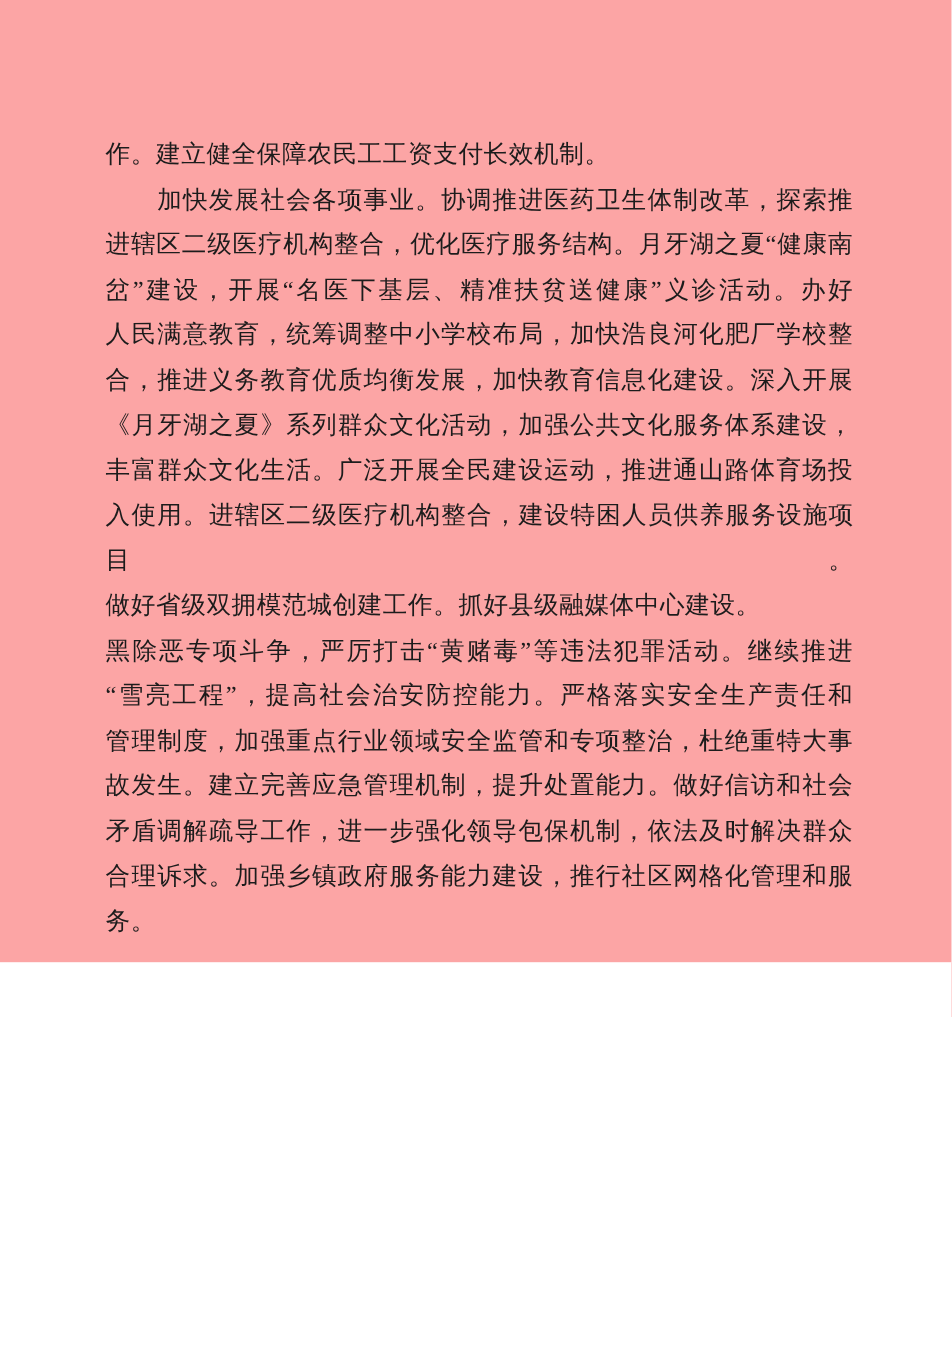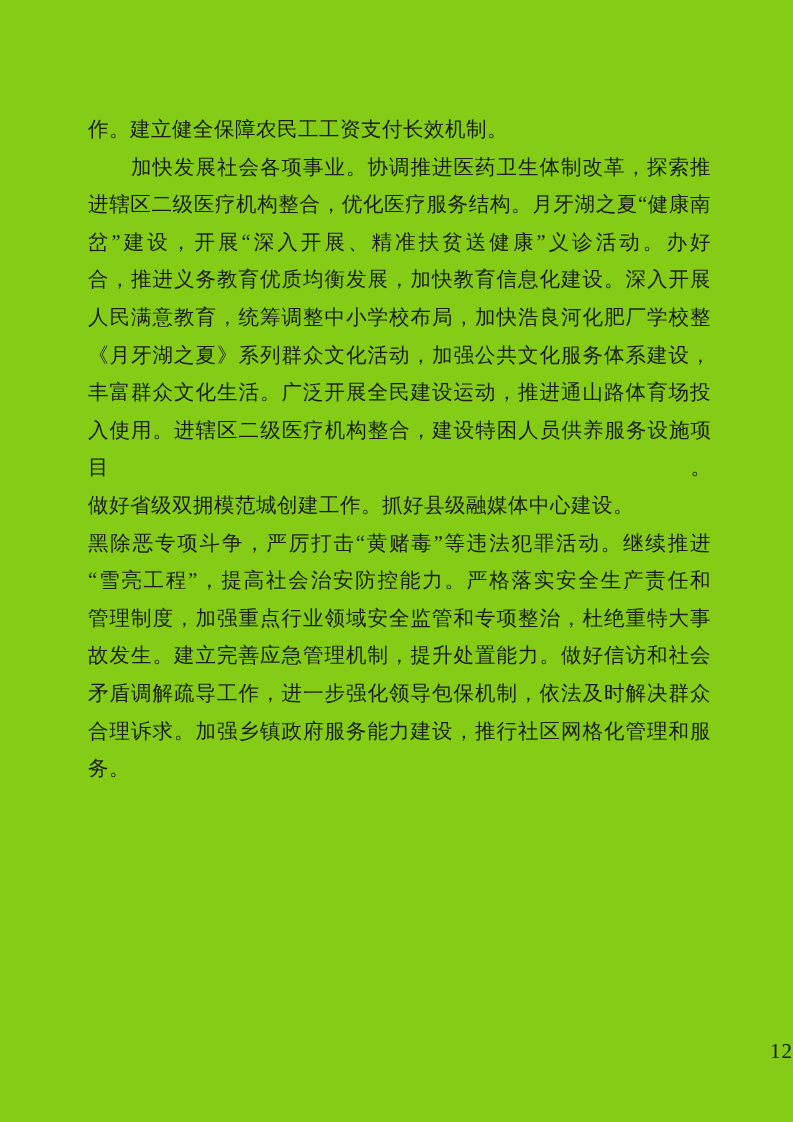--- a/index.html
+++ b/index.html
@@ -3,22 +3,22 @@
 <meta charset="utf-8">
 <style>
   html, body {
     margin: 0;
     padding: 0;
     background: #ffffff;
   }
   .page {
     position: relative;
     width: 793px;
-    height: 1122px;
-    background: #84cc16;
+    height: 802px;
+    background: #fca5a5;
     overflow: hidden;
     font-family: "Liberation Serif", "DejaVu Serif", serif;
     color: #1c1c1c;
   }
   .content {
     position: absolute;
     left: 88px;
     top: 111px;
     width: 623px;
     font-size: 20.5px;
@@ -54,23 +54,23 @@
 <div class="page">
   <main class="content">
 
     <p class="para">
       <span class="line end">作。建立健全保障农民工工资支付长效机制。</span>
     </p>
 
     <p class="para">
       <span class="line indent">加快发展社会各项事业。协调推进医药卫生体制改革，探索推</span>
       <span class="line">进辖区二级医疗机构整合，优化医疗服务结构。月牙湖之夏“健康南</span>
-      <span class="line">岔”建设，开展“深入开展、精准扶贫送健康”义诊活动。办好</span>
+      <span class="line">岔”建设，开展“名医下基层、精准扶贫送健康”义诊活动。办好</span>
+      <span class="line">人民满意教育，统筹调整中小学校布局，加快浩良河化肥厂学校整</span>
       <span class="line">合，推进义务教育优质均衡发展，加快教育信息化建设。深入开展</span>
-      <span class="line">人民满意教育，统筹调整中小学校布局，加快浩良河化肥厂学校整</span>
       <span class="line">《月牙湖之夏》系列群众文化活动，加强公共文化服务体系建设，</span>
       <span class="line">丰富群众文化生活。广泛开展全民建设运动，推进通山路体育场投</span>
       <span class="line tight">入使用。进辖区二级医疗机构整合，建设特困人员供养服务设施项目。</span>
       <span class="line end">做好省级双拥模范城创建工作。抓好县级融媒体中心建设。</span>
     </p>
 
     <p class="para">
       <span class="line">黑除恶专项斗争，严厉打击“黄赌毒”等违法犯罪活动。继续推进</span>
       <span class="line">“雪亮工程”，提高社会治安防控能力。严格落实安全生产责任和</span>
       <span class="line">管理制度，加强重点行业领域安全监管和专项整治，杜绝重特大事</span>

